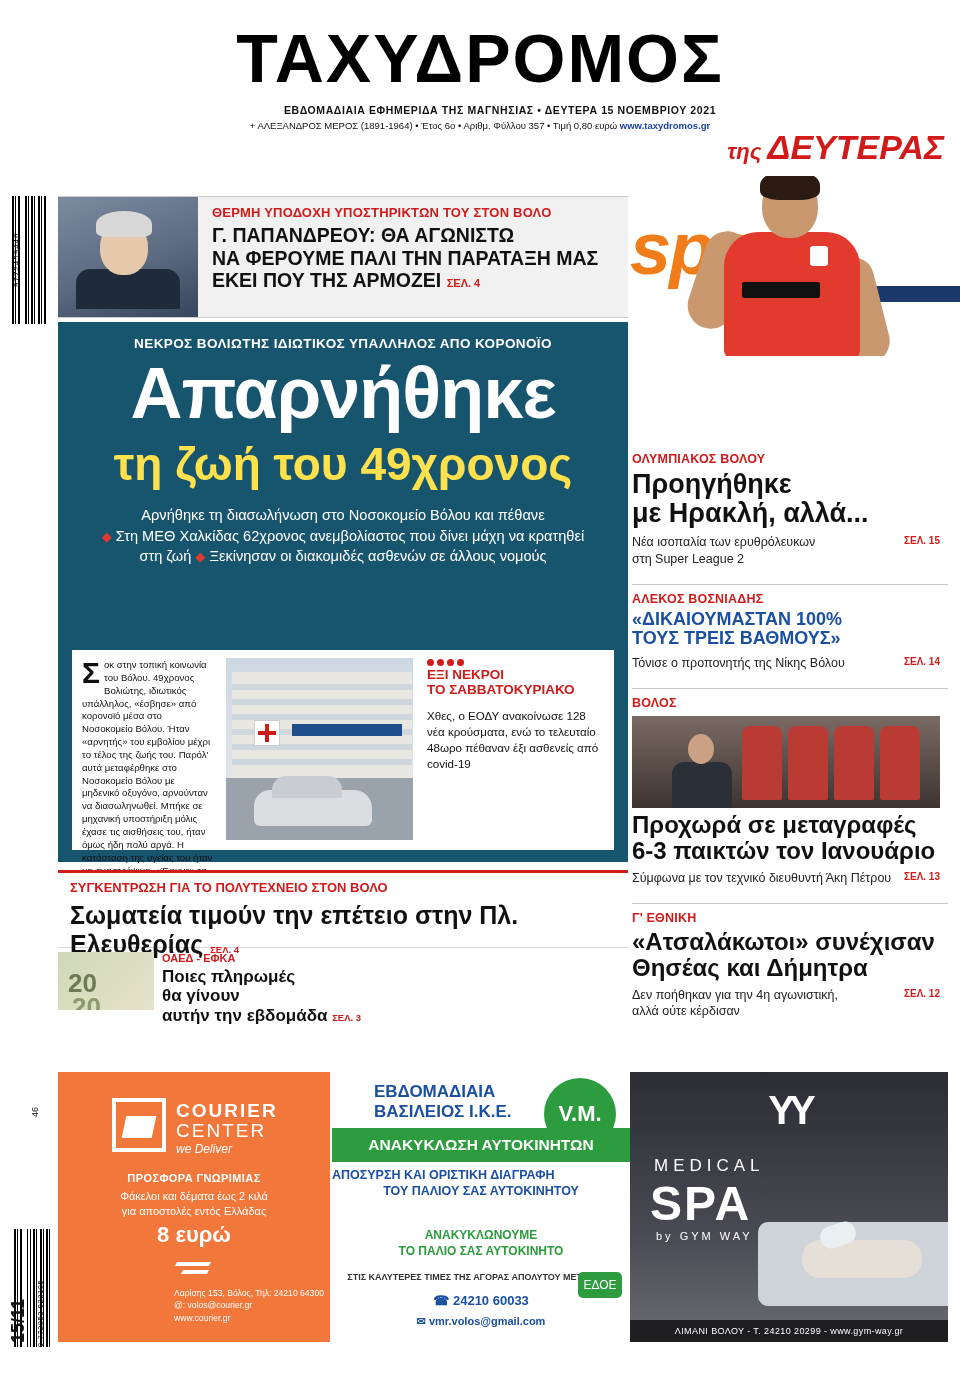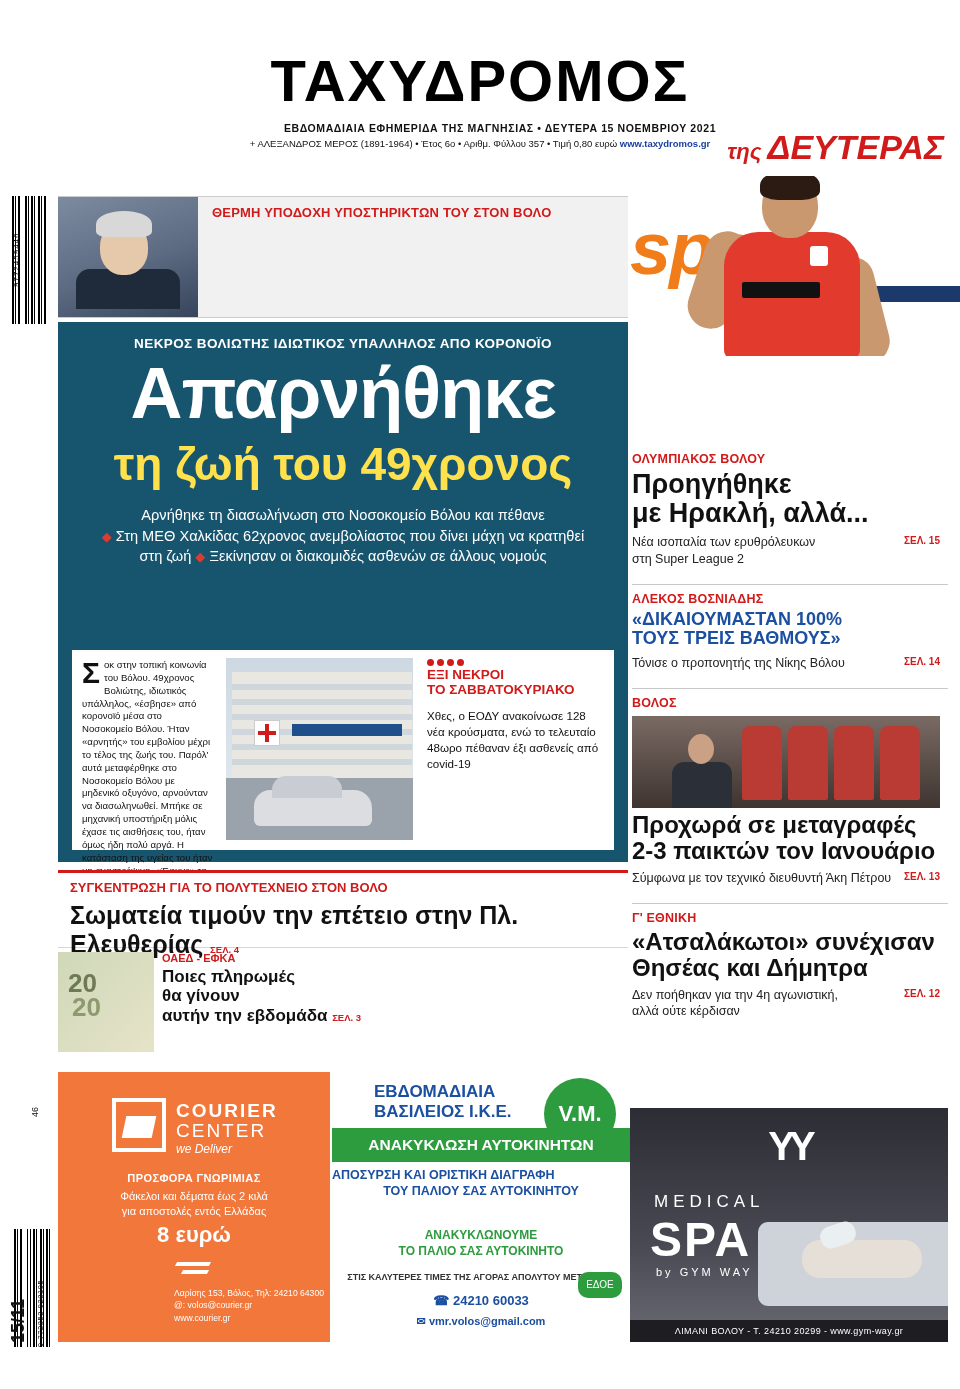--- a/index.html
+++ b/index.html
@@ -12,24 +12,24 @@
     position: relative;
     overflow: hidden;
   }
 
   
   .masthead { position:relative; height:186px; }
   .paper-title {
     text-align:center;
     font-family:"Liberation Sans", sans-serif;
     font-weight:bold;
-    font-size:58px;
+    font-size:68px;
     letter-spacing:2px;
     line-height:1;
-    padding-top:52px;
+    padding-top:24px;
     color:#000;
   }
   .subline1 {
     text-align:center;
     font-size:10.5px;
     letter-spacing:0.6px;
     margin-top:12px;
     color:#111;
     font-weight:bold;
     margin-left:40px;
@@ -227,21 +227,21 @@
     position:absolute; left:58px; top:870px; width:570px; height:78px;
     background:#fff; border-top:3px solid #d11a1a; border-bottom:1px solid #d6d6d6;
     padding:7px 10px 0 12px;
   }
   .strip .kicker { color:#d11a1a; font-weight:bold; font-size:13px; }
   .strip .head2 { font-weight:bold; font-size:25px; margin-top:6px; color:#111; }
 
   
   .smallrow { position:absolute; left:58px; top:952px; width:570px; height:116px; display:flex; gap:12px; }
   .smallbox { flex:1; display:flex; gap:8px; }
-  .smallbox .thumb { width:96px; height:100px; position:relative; overflow:hidden; background:#dfe3e7; }
+  .smallbox .thumb { width:96px; height:58px; position:relative; overflow:hidden; background:#dfe3e7; }
   .thumb.money { background:linear-gradient(135deg,#cfd8b8,#e6e3c8); }
   .thumb.money .n1 { position:absolute; left:10px; top:16px; font-size:26px; font-weight:bold; color:#6d7a55; }
   .thumb.money .n2 { position:absolute; left:14px; top:40px; font-size:26px; font-weight:bold; color:#8d9a70; }
   .thumb.bldg2 { background:#b9c6d2; }
   .thumb.bldg2 .w { position:absolute; left:10px; top:12px; width:76px; height:52px; background:#eeeae4; }
   .thumb.bldg2 .wins { position:absolute; left:14px; top:18px; width:68px; height:40px; background:repeating-linear-gradient(90deg,#9fb0c0 0 8px,#eeeae4 8px 17px); }
   .thumb.bldg2 .grass { position:absolute; left:0; bottom:0; width:100%; height:16px; background:#7e9a63; }
   .smallbox .txt { flex:1; }
   .smallbox .kicker { color:#d11a1a; font-weight:bold; font-size:11px; }
   .smallbox .head2 { font-weight:bold; font-size:17px; line-height:1.14; color:#111; margin-top:3px; }
@@ -284,23 +284,23 @@
   .ad2 .circle .vm { font-size:22px; font-weight:bold; line-height:72px; }
   .ad2 .greenband { position:absolute; left:0; top:56px; width:100%; height:34px; background:#2d9c3f; }
   .ad2 .greenband span { display:block; text-align:center; color:#fff; font-weight:bold; font-size:15.5px; line-height:34px; }
   .ad2 .blue1 { position:absolute; left:0; top:96px; width:100%; text-align:left; font-weight:bold; font-size:12.5px; color:#1b4fa0; }
   .ad2 .blue2 { position:absolute; left:0; top:112px; width:100%; text-align:center; font-weight:bold; font-size:12.5px; color:#1b4fa0; }
   .ad2 .g1 { position:absolute; left:0; top:156px; width:100%; text-align:center; font-weight:bold; font-size:12px; color:#2d9c3f; }
   .ad2 .g2 { position:absolute; left:0; top:172px; width:100%; text-align:center; font-weight:bold; font-size:12px; color:#2d9c3f; }
   .ad2 .g3 { position:absolute; left:0; top:200px; width:100%; text-align:center; font-weight:bold; font-size:9px; color:#333; }
   .ad2 .phone { position:absolute; left:0; bottom:34px; width:100%; text-align:center; font-weight:bold; font-size:13px; color:#1b4fa0; }
   .ad2 .mail { position:absolute; left:0; bottom:14px; width:100%; text-align:center; font-weight:bold; font-size:11px; color:#1b4fa0; }
-  .ad2 .eaoe { position:absolute; right:8px; bottom:44px; width:44px; height:26px; background:#2d9c3f; color:#fff; font-size:10px; text-align:center; line-height:26px; border-radius:10px; }
-
-  .ad3 { flex:1; background:linear-gradient(180deg,#2c2c34 0%,#4a4a54 60%,#6b6b74 100%); position:relative; color:#fff; overflow:hidden;margin-top:36px; }
+  .ad2 .eaoe { position:absolute; right:8px; bottom:44px; width:44px; height:26px; background:#2d9c3f; color:#fff; font-size:12px; text-align:center; line-height:26px; border-radius:5px; }
+
+  .ad3 { flex:1; background:linear-gradient(180deg,#2c2c34 0%,#4a4a54 60%,#6b6b74 100%); position:relative; color:#fff; overflow:hidden; }
   .ad3 .yy { position:absolute; left:50%; transform:translateX(-50%); top:16px; font-size:40px; font-weight:bold; color:#fff; letter-spacing:-6px; }
   .ad3 .med { position:absolute; left:24px; top:84px; font-size:17px; letter-spacing:5px; }
   .ad3 .spa { position:absolute; left:20px; top:104px; font-size:48px; font-weight:bold; letter-spacing:2px; }
   .ad3 .by { position:absolute; left:26px; top:158px; font-size:11px; letter-spacing:3px; }
   .ad3 .bed { position:absolute; right:0; bottom:36px; width:190px; height:84px; background:#cdd3d8; border-radius:10px 0 0 10px; }
   .ad3 .person { position:absolute; right:26px; bottom:64px; width:120px; height:38px; background:#e6dfd7; border-radius:18px; }
   .ad3 .hand { position:absolute; right:92px; bottom:96px; width:36px; height:22px; background:#eaf0f2; border-radius:10px; transform:rotate(-18deg); }
   .ad3 .foot { position:absolute; left:0; bottom:0; width:100%; height:22px; background:#1d1d22; }
   .ad3 .foot span { display:block; text-align:center; line-height:22px; font-size:9px; letter-spacing:.4px; }
 
@@ -342,20 +342,26 @@
 </div>
 
 <div class="teaser">
   <div class="photo">
     <div class="suit"></div>
     <div class="face"></div>
     <div class="hair"></div>
   </div>
   <div class="txt">
     <div class="kicker">ΘΕΡΜΗ ΥΠΟΔΟΧΗ ΥΠΟΣΤΗΡΙΚΤΩΝ ΤΟΥ ΣΤΟΝ ΒΟΛΟ</div>
+    <div class="head2">
+      <span>Γ. ΠΑΠΑΝΔΡΕΟΥ: ΘΑ ΑΓΩΝΙΣΤΩ</span><br>
+      <span>ΝΑ ΦΕΡΟΥΜΕ ΠΑΛΙ ΤΗΝ ΠΑΡΑΤΑΞΗ ΜΑΣ</span><br>
+      <span>ΕΚΕΙ ΠΟΥ ΤΗΣ ΑΡΜΟΖΕΙ</span>
+      <span class="sel-red">ΣΕΛ. 4</span>
+    </div>
   </div>
 </div>
 
 <div class="mainbox">
   <div class="eyebrow">ΝΕΚΡΟΣ ΒΟΛΙΩΤΗΣ ΙΔΙΩΤΙΚΟΣ ΥΠΑΛΛΗΛΟΣ ΑΠΟ ΚΟΡΟΝΟΪΟ</div>
   <h1>Απαρνήθηκε</h1>
   <h2>τη ζωή του 49χρονος</h2>
   <div class="deck">
     <span>Αρνήθηκε τη διασωλήνωση στο Νοσοκομείο Βόλου και πέθανε</span><br>
     <span class="bullet">◆</span>
@@ -459,21 +465,21 @@
     <div class="rc-photo">
       <div class="seat" style="left:110px"></div>
       <div class="seat" style="left:156px"></div>
       <div class="seat" style="left:202px"></div>
       <div class="seat" style="left:248px"></div>
       <div class="man-body"></div>
       <div class="man-head"></div>
     </div>
     <div class="rc-head" style="font-size:24px">
       <span>Προχωρά σε μεταγραφές</span><br>
-      <span>2-3 παικτών τον Ιανουάριο</span>
+      <span>6-3 παικτών τον Ιανουάριο</span>
     </div>
     <div class="rc-sub">
       <span class="rc-sel">ΣΕΛ. 13</span>
       <span>Σύμφωνα με τον τεχνικό διευθυντή Άκη Πέτρου</span>
     </div>
   </div>
   <div class="rc-rule"></div>
 
   <div class="rc-item">
     <div class="rc-kicker">Γ' ΕΘΝΙΚΗ</div>

